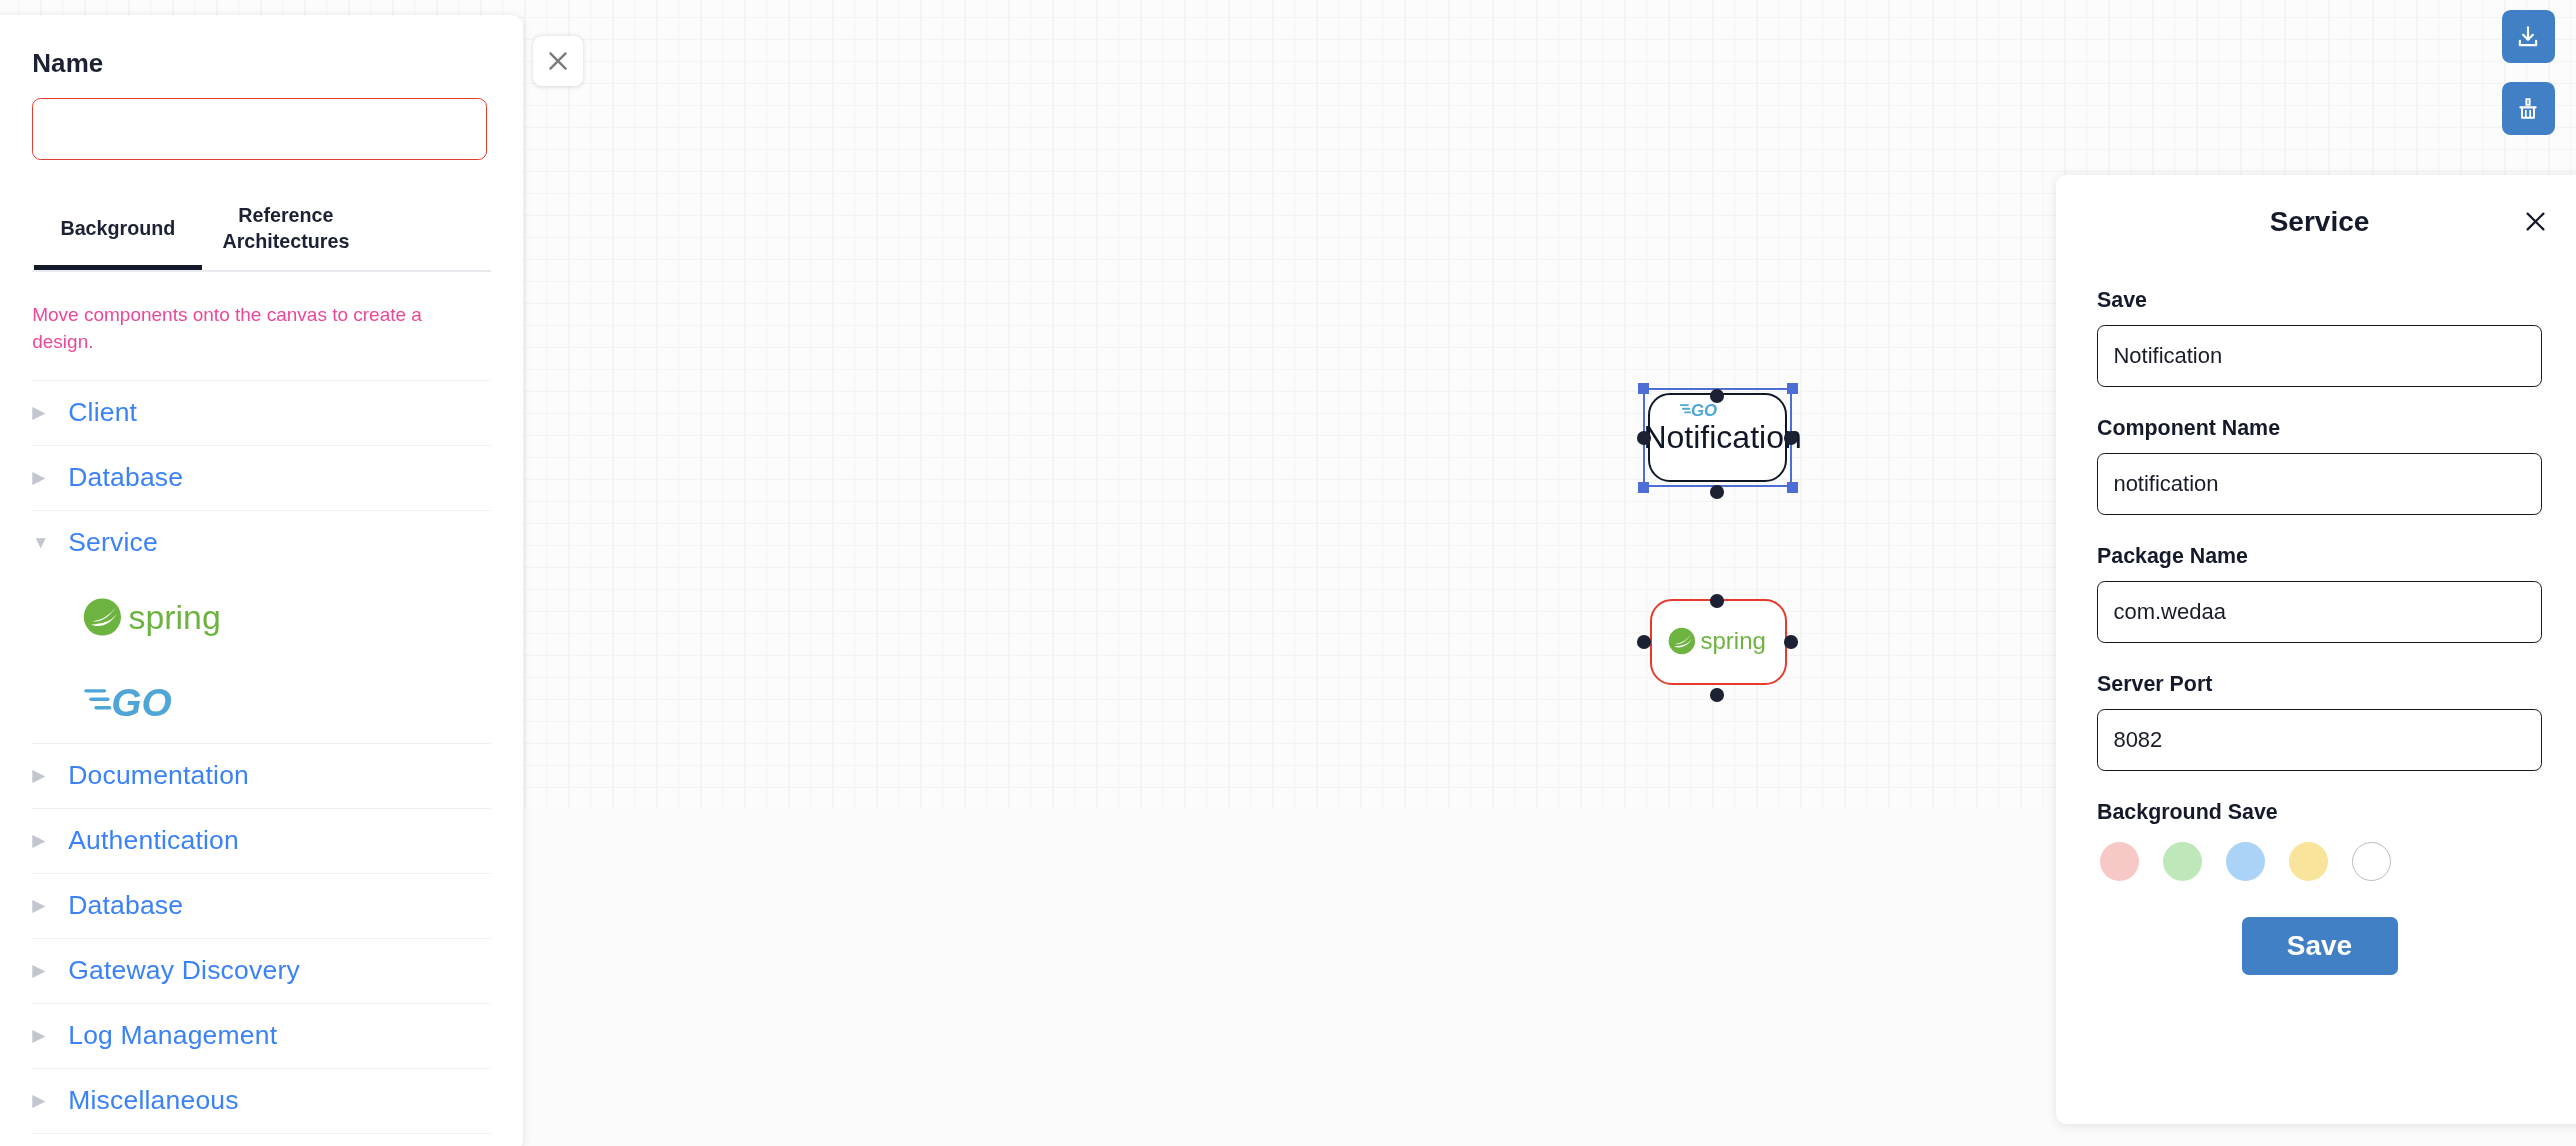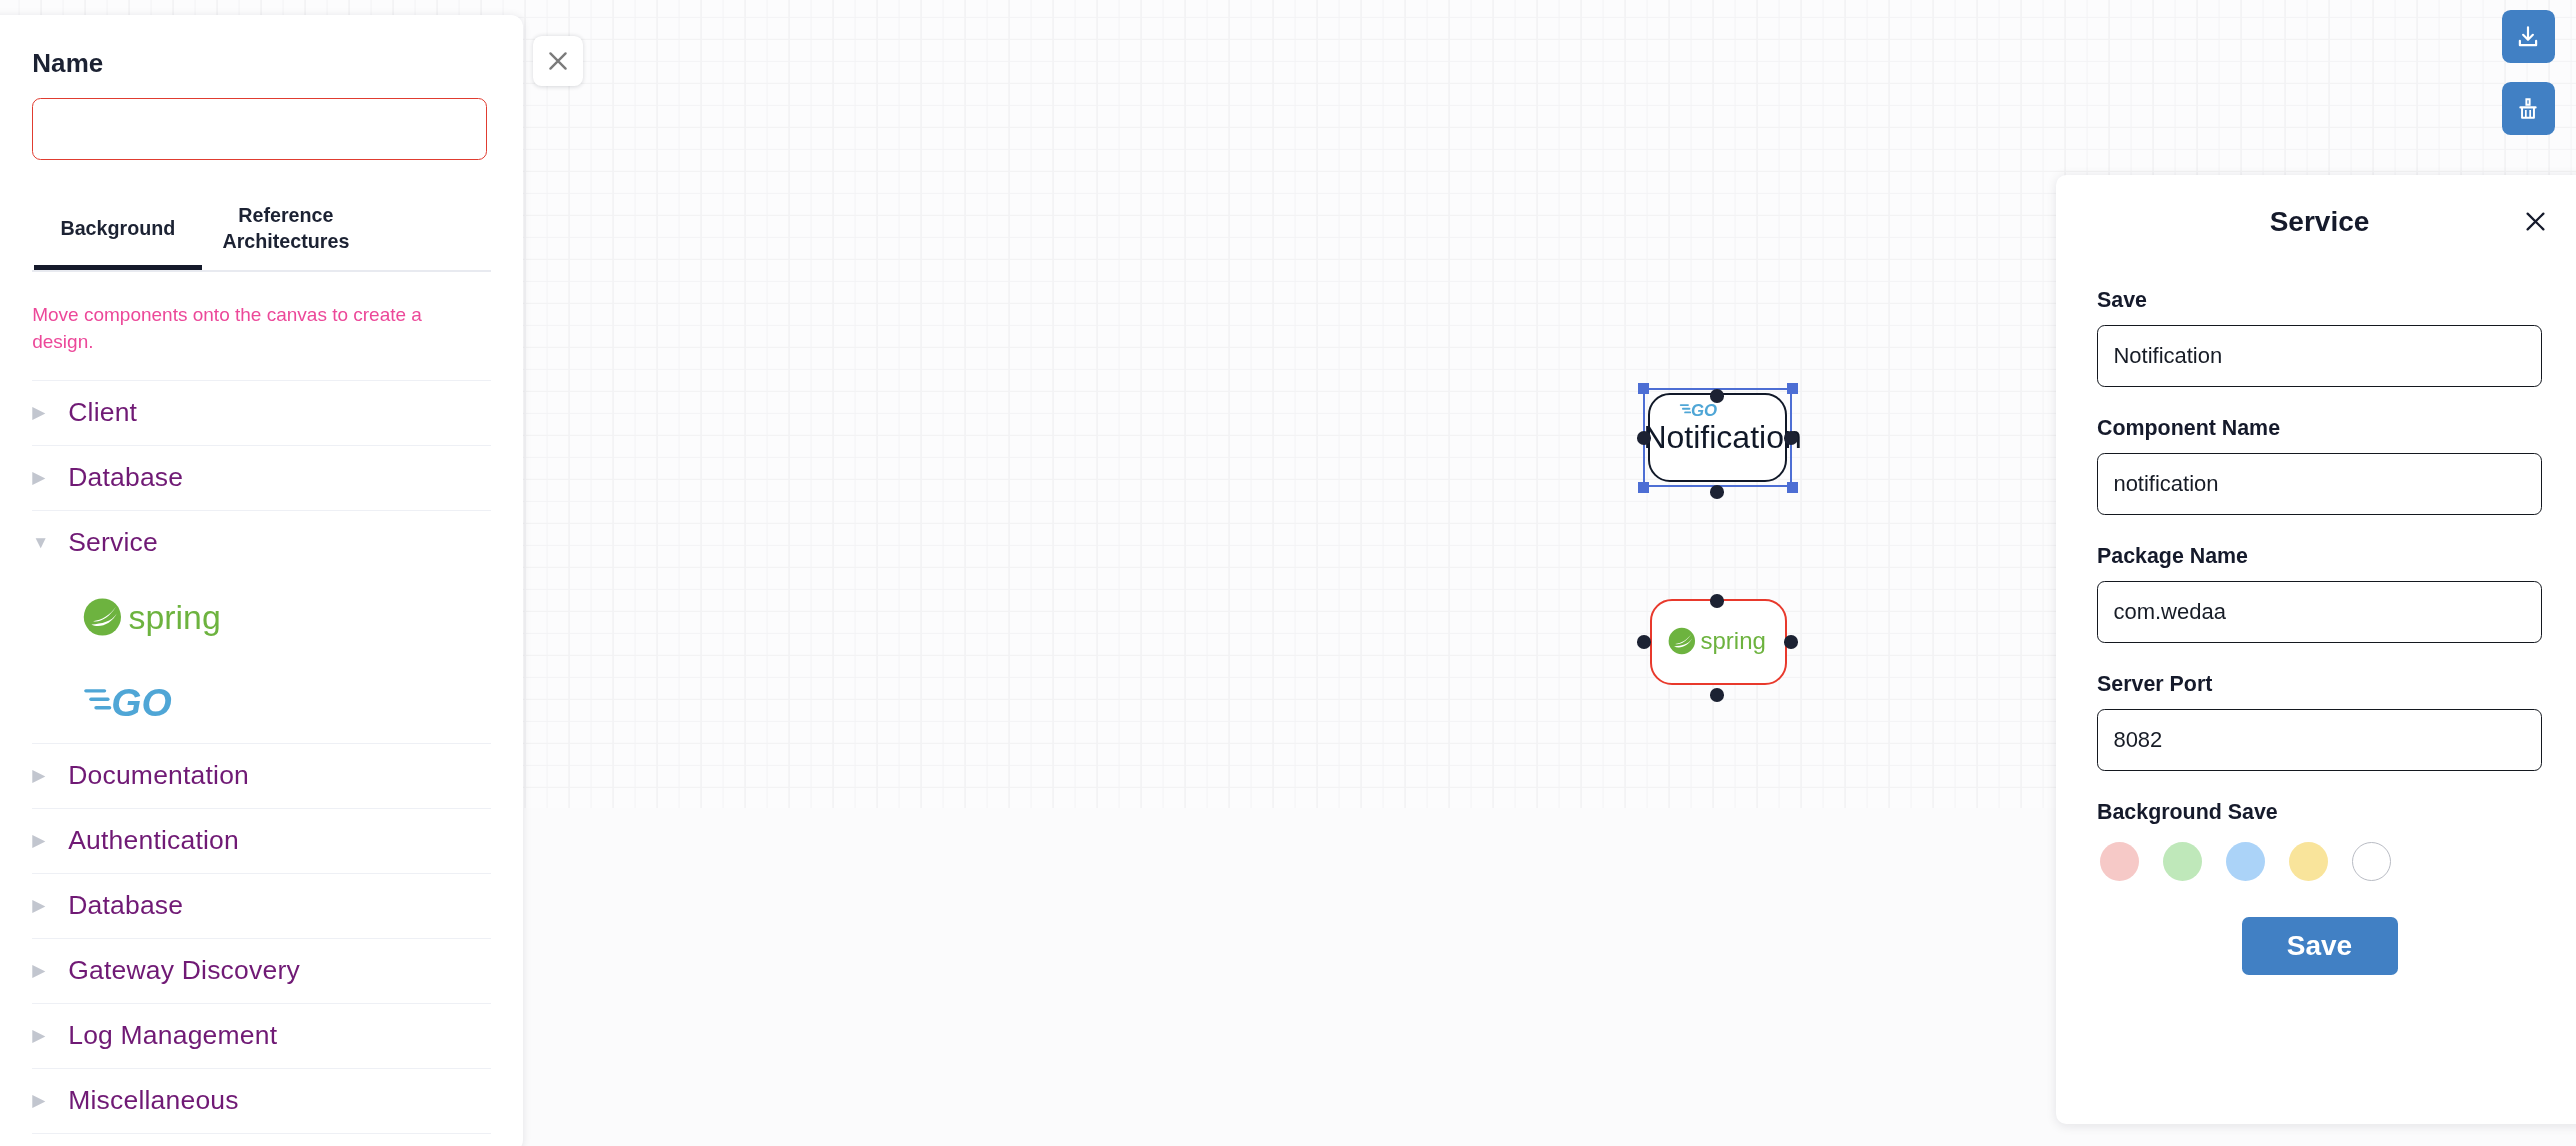--- a/index.html
+++ b/index.html
@@ -88,21 +88,21 @@
     gap: 0;
     height: 65px;
     border-top: 1.7px solid #eef0f5;
     cursor: pointer;
   }
   .sb-row .caret {
     width: 36px; display:flex; align-items:center; justify-content:flex-start;
     color: #c2c6cf; font-size: 17px; line-height: 1;
   }
   .sb-row .cat-label {
-    font-size: 26.5px; color: #701a75; letter-spacing: 0.2px;
+    font-size: 26.5px; color: #3b82f6; letter-spacing: 0.2px;
   }
   .sb-item {
     height: 84px;
     display: flex; align-items: center;
     padding-left: 50px;
     cursor: grab;
   }
   .spring-logo { display:flex; align-items:center; gap: 8.6px; }
   .go-logo { display:flex; align-items:center; }
 

